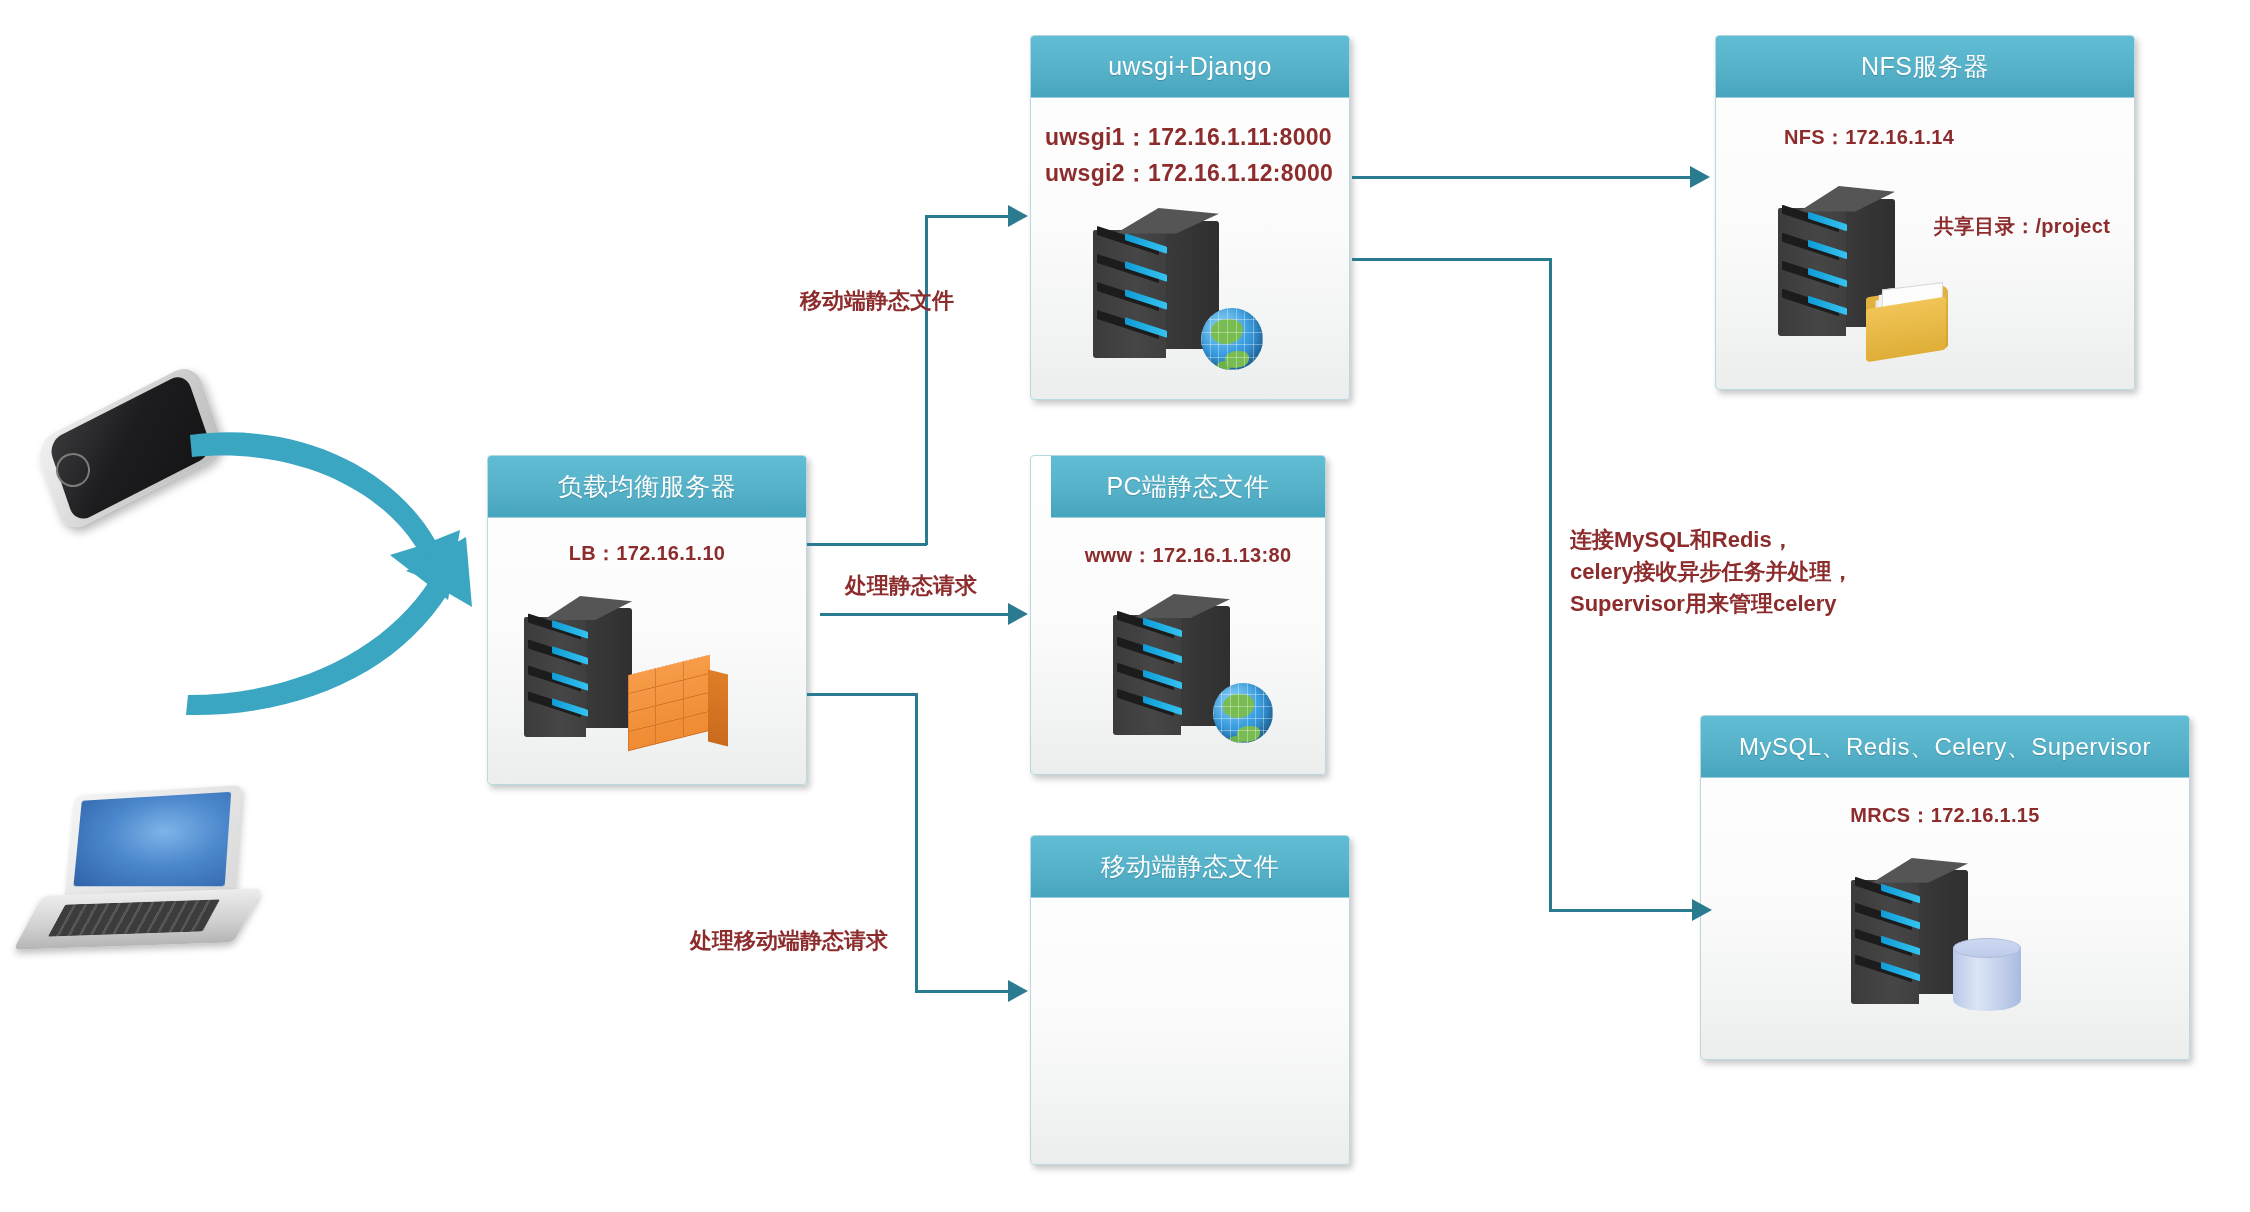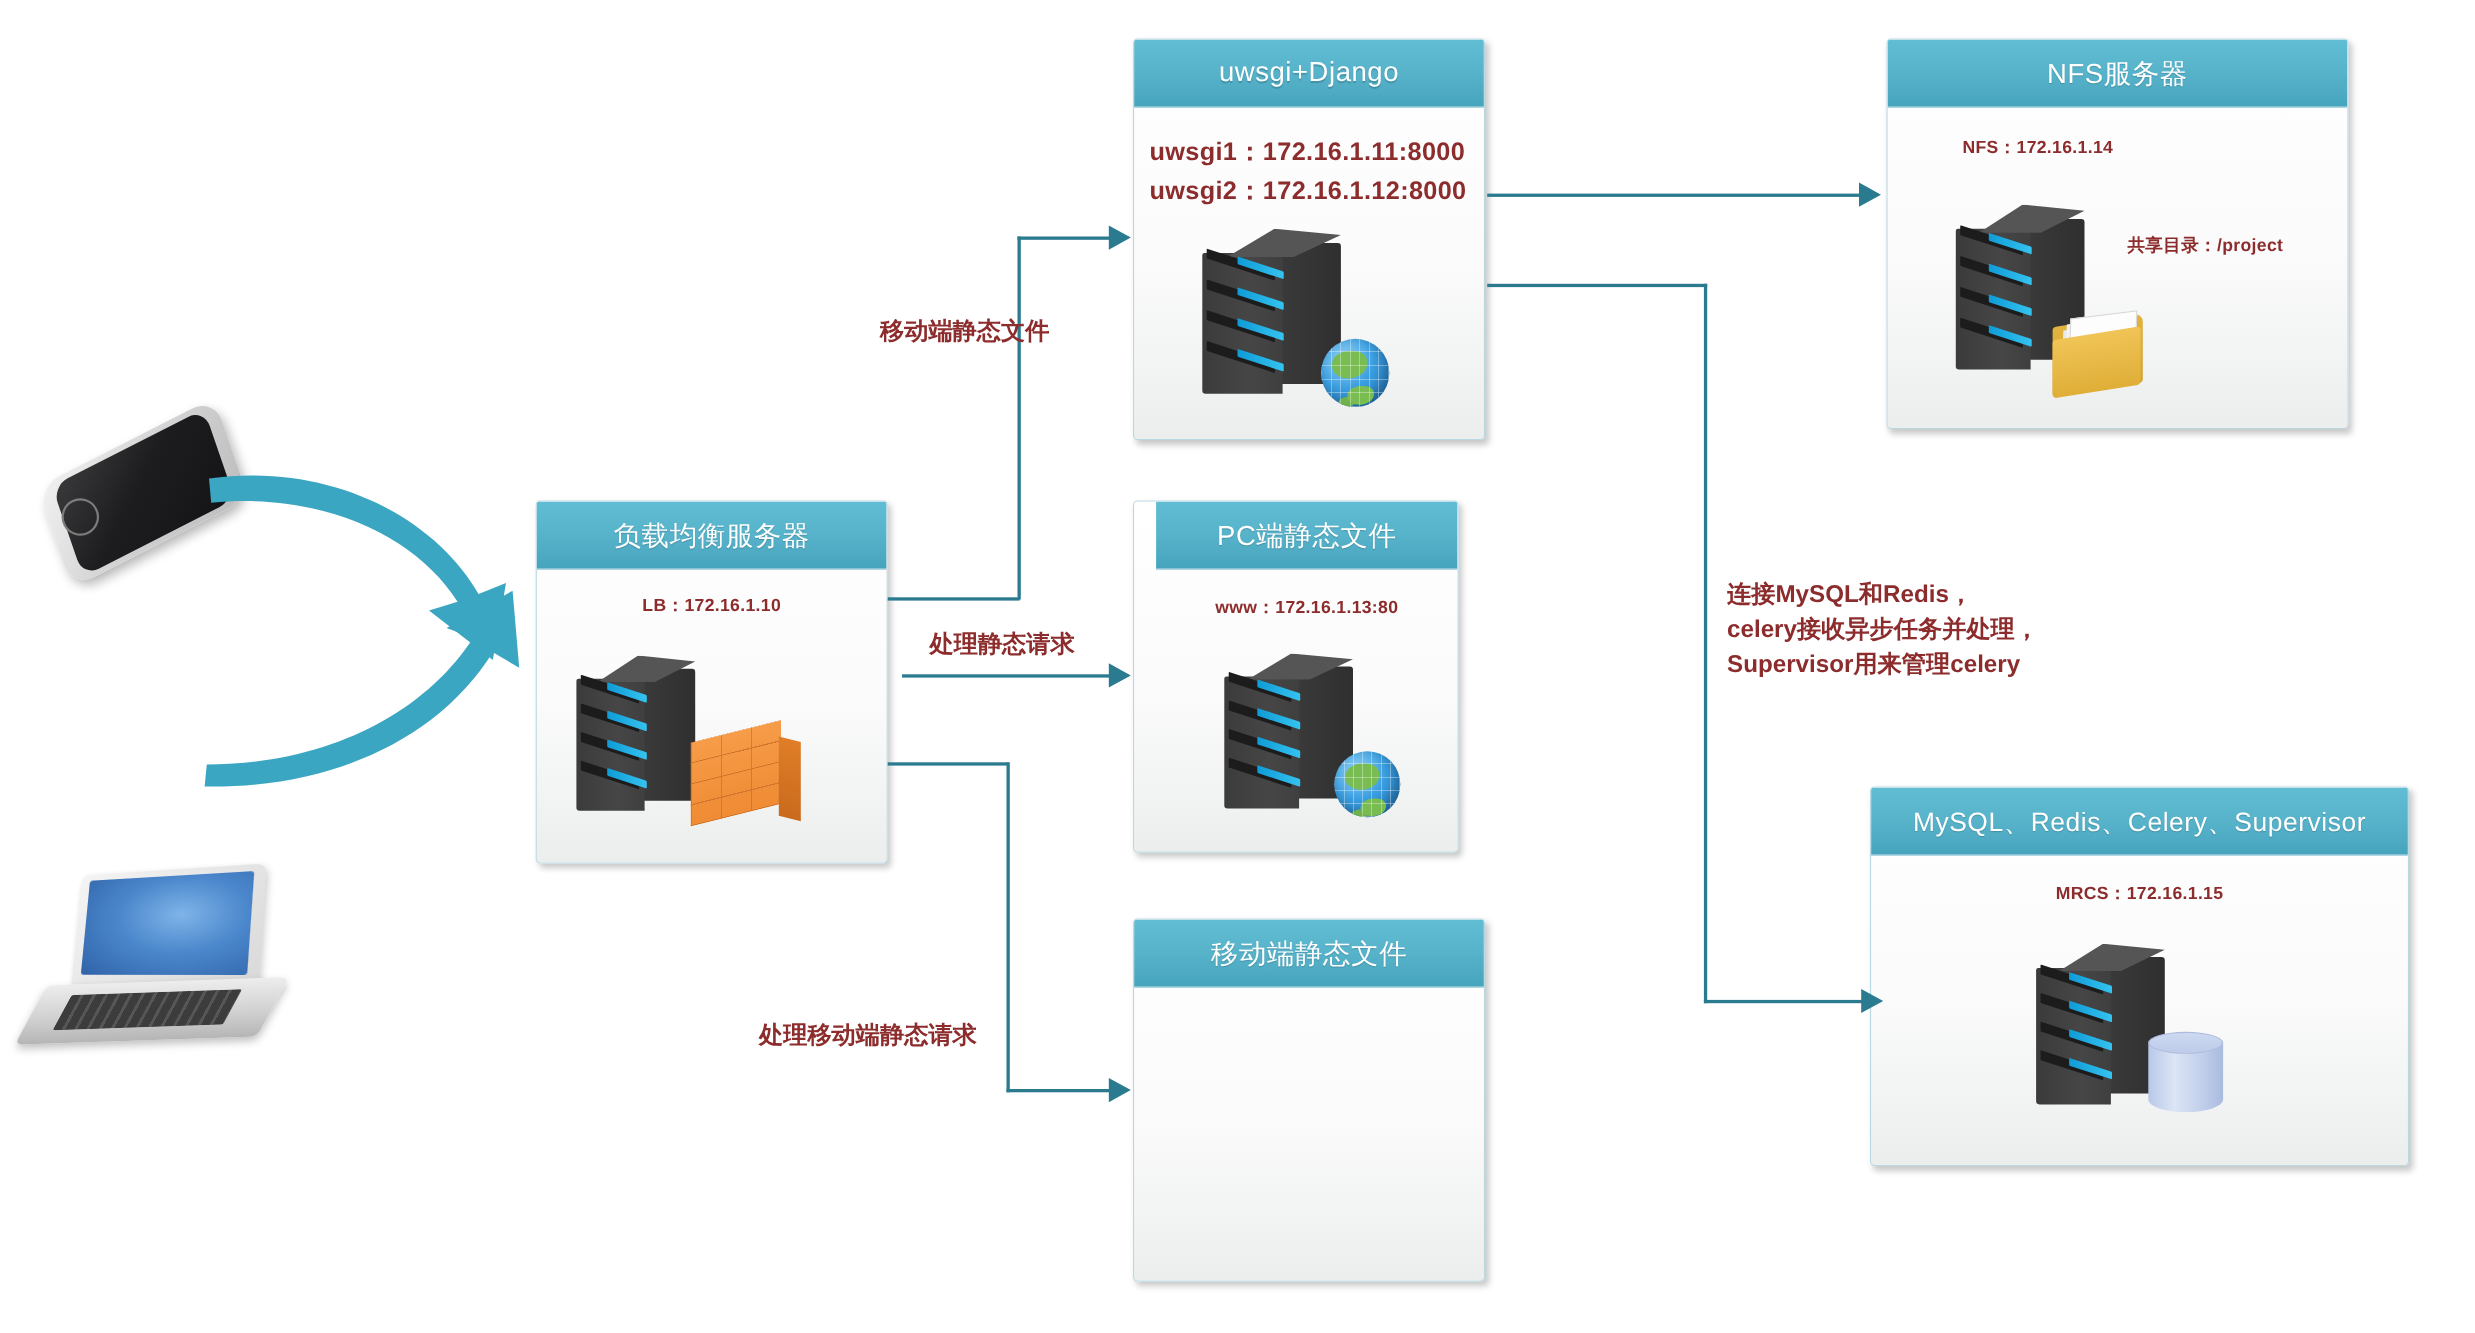--- a/index.html
+++ b/index.html
@@ -30,21 +30,21 @@
     font-size: 25px;
     letter-spacing: 0.5px;
     text-shadow: 0 1px 1px rgba(0,0,0,0.18);
     white-space: nowrap;
   }
   .node-body { position: relative; height: calc(100% - 62px); }
   .ip-label {
     position: absolute;
     color: #8d2c2c;
     font-weight: bold;
-    font-size: 16px;
+    font-size: 20px;
     letter-spacing: 0.3px;
     white-space: nowrap;
   }
   .ip-center { left: 0; right: 0; text-align: center; }
 
   
   .server { position: absolute; }
   .srv-front {
     position: absolute; left: 0; top: 14%; width: 52%; height: 80%;
     background: linear-gradient(90deg,#3b3b3b 0%, #464646 60%, #3f3f3f 100%);

